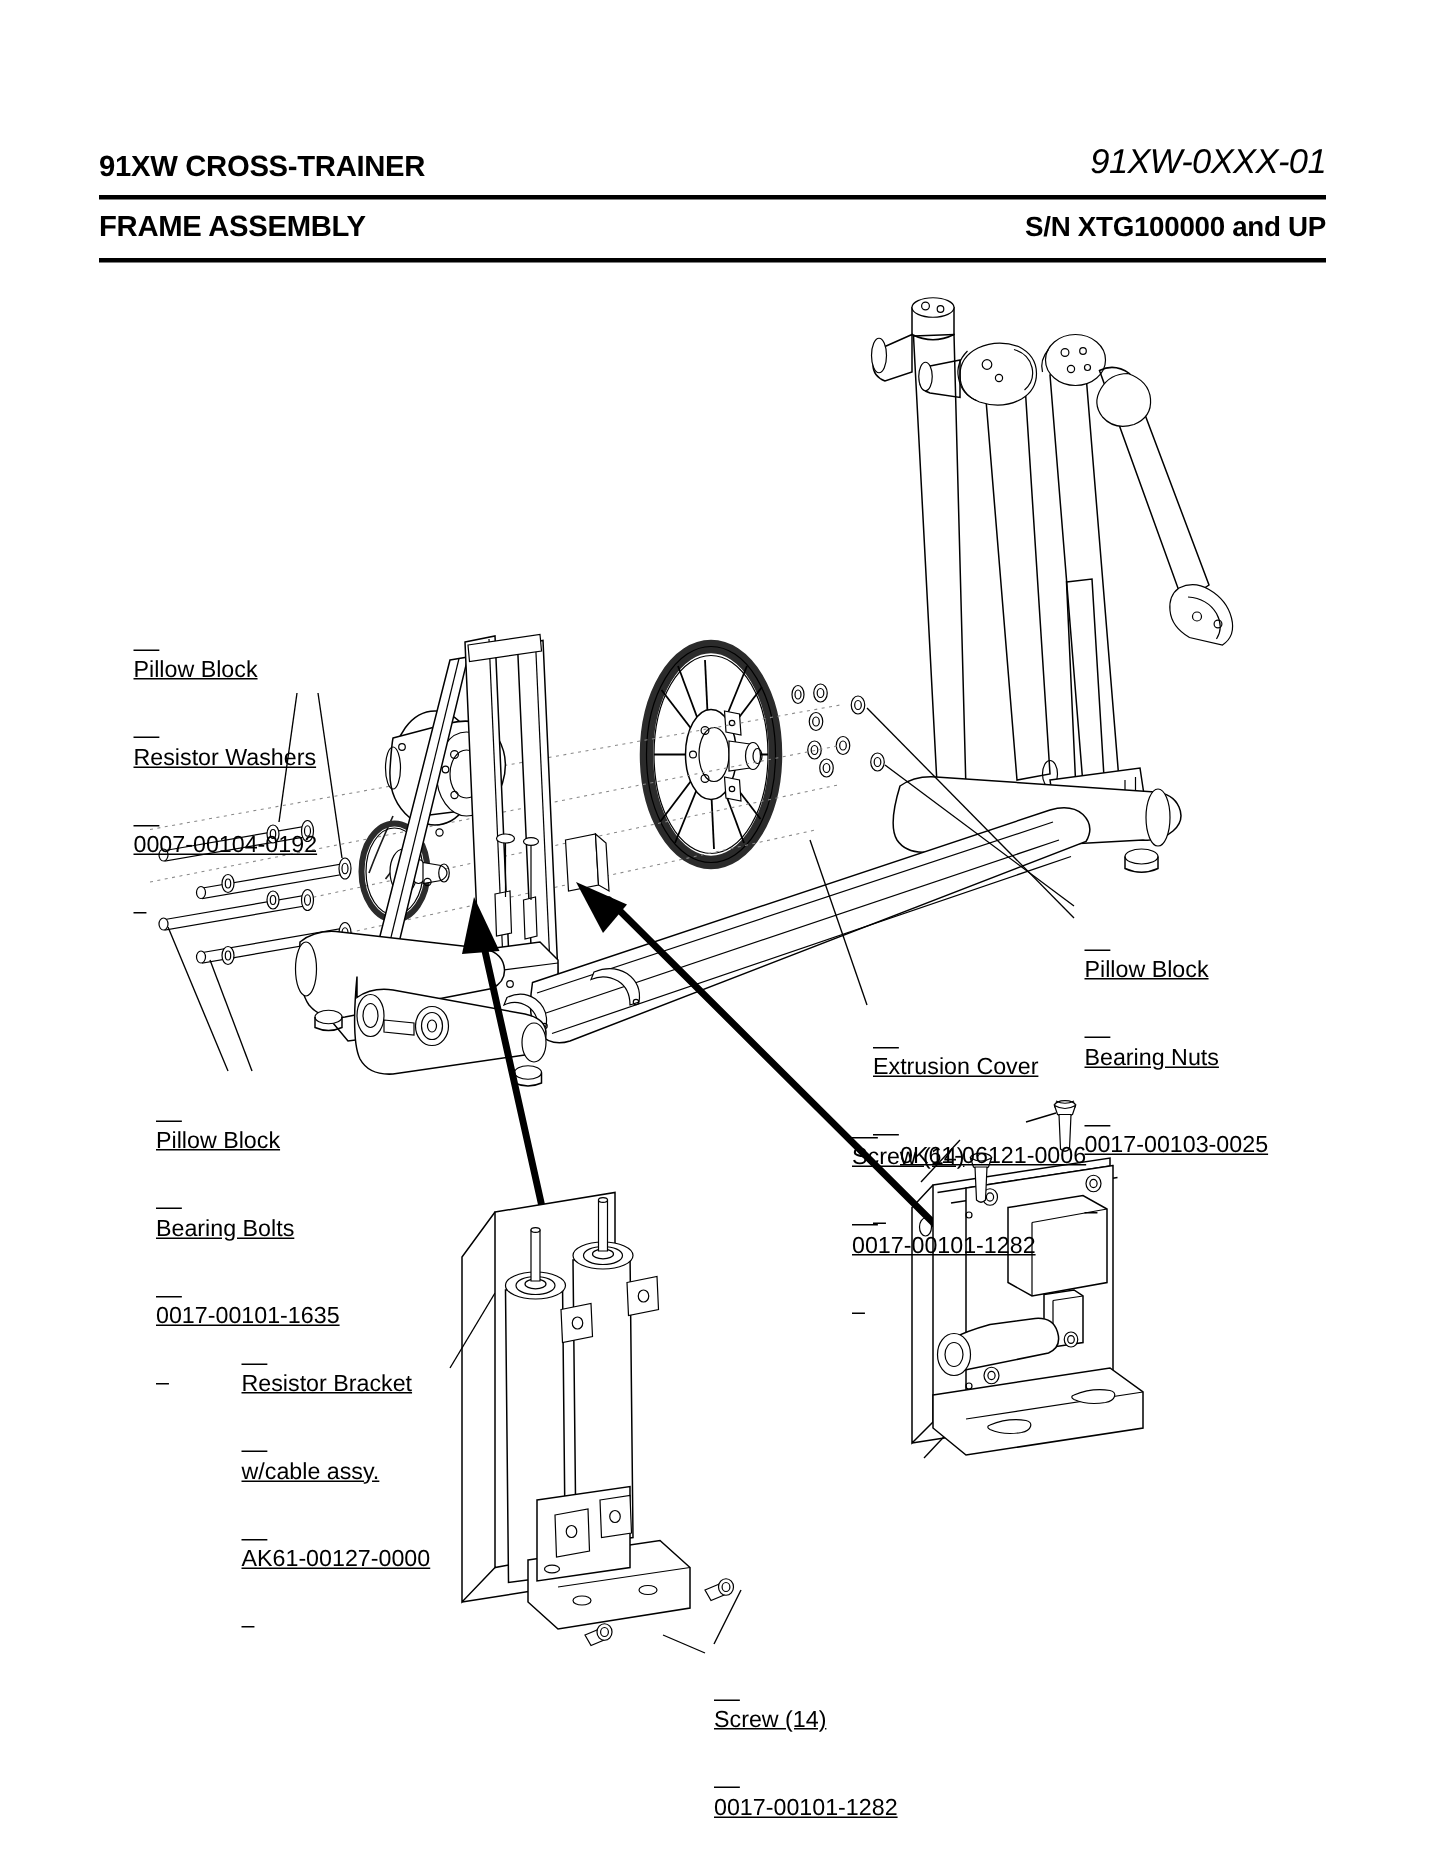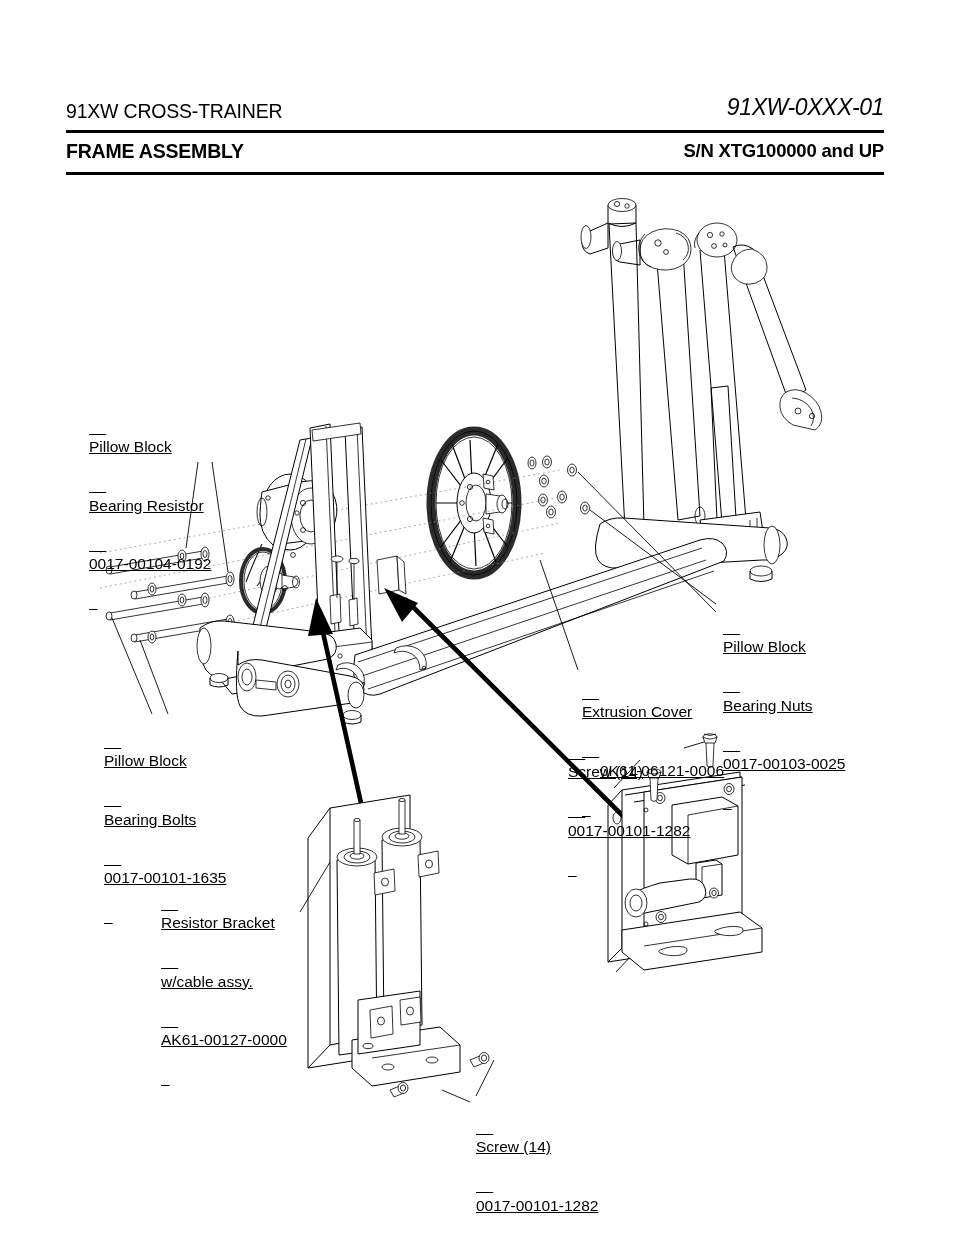--- a/index.html
+++ b/index.html
@@ -3,21 +3,21 @@
 <meta charset="utf-8">
 <style>
   html,body{margin:0;padding:0;background:#fff;}
   body{width:954px;height:1235px;position:relative;
        font-family:"Liberation Sans", sans-serif;color:#000;overflow:hidden;}
   .page{position:absolute;inset:0;}
 
   
   .hdr{position:absolute;left:66px;top:100px;width:818px;}
   .hdr-row{position:relative;height:32px;}
-  .hdr-left{position:absolute;left:0;top:0;font-size:19.5px;font-weight:normal;
+  .hdr-left{position:absolute;left:0;top:0;font-size:19.5px;font-weight:bold;
             letter-spacing:-0.2px;}
   .hdr-right{position:absolute;right:0;top:-6px;font-size:23px;font-weight:normal;
              font-style:italic;letter-spacing:-0.4px;}
   .hdr-rule{position:absolute;left:0;width:818px;height:3px;background:#000;}
   .hdr-row2-left{position:absolute;left:0;top:0;font-size:19.5px;font-weight:bold;
                  letter-spacing:-0.2px;}
   .hdr-row2-right{position:absolute;right:0;top:0;font-size:18.5px;font-weight:bold;
                   letter-spacing:-0.2px;}
 
   
@@ -447,22 +447,22 @@
         <path class="fillw8" d="M647,772 q7,4 14,0 l-2,6 q-5,3 -10,0 z"></path>
         <path class="fillw8" d="M650,778 L658,778 L657,800 q-3,3 -6,0 z"></path>
       </g>
       <ellipse class="thin" cx="617" cy="818" rx="4" ry="6"></ellipse>
     </g>
 
   </svg>
 
   <div class="lbl" style="left:89px;  top:398px;">
     <div>Pillow Block</div>
-    <div>Bearing Resistor</div>
-    <div>0017-00104-0192</div>
+    <div>Resistor Washers</div>
+    <div>0007-00104-0192</div>
   </div>
 
   <div class="lbl" style="left:104px; top:712px;">
     <div>Pillow Block</div>
     <div>Bearing Bolts</div>
     <div>0017-00101-1635</div>
   </div>
 
   <div class="lbl" style="left:723px; top:598px;">
     <div>Pillow Block</div>

